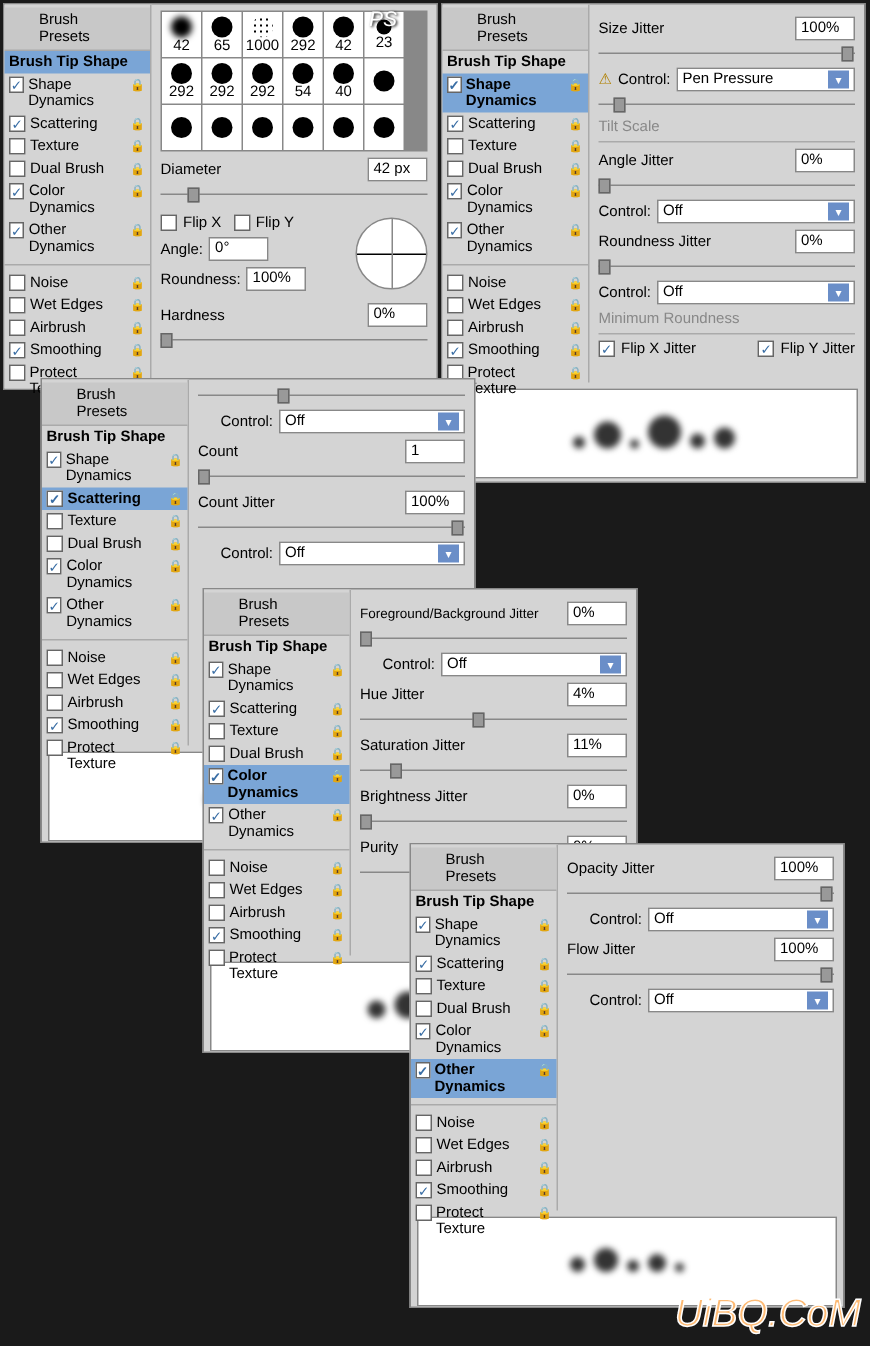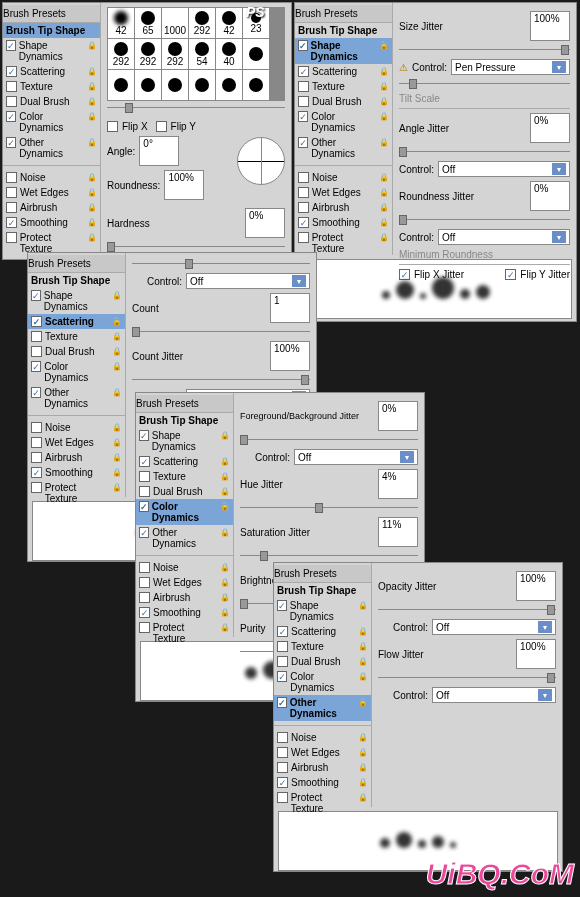--- a/index.html
+++ b/index.html
@@ -1,44 +1,44 @@
 <!DOCTYPE html>
 <html><head>
 <meta charset="utf-8">
 <style>
 * { box-sizing: border-box; margin: 0; padding: 0; font-family: Tahoma, sans-serif; font-size: 10px; }
 body { background: #1a1a1a; width: 580px; height: 897px; position: relative; overflow: hidden; }
 .panel { position: absolute; background: #d4d4d4; border: 1px solid #888; }
 .left-col { width: 98px; background: #d4d4d4; border-right: 1px solid #aaa; padding: 2px 0; }
-.header { background: #c8c8c8; border-bottom: 1px solid #aaa; padding: 3px 0; font-size: 10px; }
+.header { background: #c8c8c8; border-bottom: 1px solid #aaa; padding: 3px 23px; font-size: 10px; }
 .item { display: flex; align-items: flex-start; padding: 2px 3px; gap: 3px; }
 .item.sel { background: #7aa5d6; color: #000; font-weight: bold; }
 .item.bold { font-weight: bold; }
 .cb { width: 11px; height: 11px; border: 1px solid #666; background: #fff; display: inline-flex; align-items: center; justify-content: center; font-size: 9px; color: #3a6ea5; }
 .cb.on::before { content: "✓"; }
 .lock { width: 10px; height: 10px; font-size: 9px; margin-left: auto; }
 .lock::before { content: "🔒"; font-size: 8px; }
 .right-col { padding: 4px 6px; }
 .row { display: flex; align-items: center; gap: 4px; margin: 4px 0; }
 .lbl { min-width: 50px; text-align: right; font-size: 10px; }
-.field { background: #fff; border: 1px solid #888; padding: 1px 3px; width: 40px; text-align: left; height: 30px; }
-.select { background: #fff; border: 1px solid #888; padding: 1px 3px; height: 16px; display: flex; align-items: center; gap: 12px; }
+.field { background: #fff; border: 1px solid #888; padding: 1px 3px; width: 40px; text-align: left; height: 16px; }
+.select { background: #fff; border: 1px solid #888; padding: 1px 3px; height: 16px; display: flex; gap: 12px; }
 .select .arr { background: #6a8ec8; width: 14px; height: 12px; display: inline-flex; align-items: center; justify-content: center; color: #fff; font-size: 8px; margin-left: auto; }
 .slider { height: 10px; position: relative; margin: 2px 0; }
 .slider::before { content: ""; position: absolute; top: 4px; left: 0; right: 0; height: 1px; background: #888; }
 .slider .thumb { position: absolute; top: 0; width: 8px; height: 10px; background: #999; border: 1px solid #666; }
 .preview { background: #fff; border: 1px solid #888; margin: 4px; height: 60px; display: flex; align-items: center; justify-content: center; }
 .brush-grid { display: grid; grid-template-columns: repeat(6, 26px); gap: 1px; background: #888; padding: 1px; }
 .brush-cell { background: #fff; width: 26px; height: 30px; display: flex; flex-direction: column; align-items: center; justify-content: center; font-size: 8px; }
 .brush-cell .dot { width: 14px; height: 14px; background: #000; border-radius: 50%; }
 .divider { height: 1px; background: #aaa; margin: 4px 0; }
 .warn { color: #b08000; font-size: 10px; }
 .blob { filter: blur(2px); }
 .blob span { display: inline-block; background: #333; border-radius: 50%; margin: 0 3px; }
-.watermark { position: absolute; font-weight: bold; font-style: italic; }
+.watermark { position: absolute; font-weight: normal; font-style: italic; }
 .dim { color: #888; }
 </style>
 </head>
 <body>
 
 <div class="panel" style="left:2px; top:2px; width:290px; height:258px;">
   <div style="display:flex; height:100%;">
     <div class="left-col">
       <div class="header">Brush Presets</div>
       <div class="item sel">
@@ -162,20 +162,25 @@
         <div class="brush-cell">
             <span class="dot"></span>
           </div>
         <div class="brush-cell">
             <span class="dot"></span>
           </div>
         <div class="brush-cell">
             <span class="dot"></span>
           </div>
       </div>
+      <div class="row">
+          <span>Diameter</span>
+          <span style="flex:1"></span>
+          <span class="field">42 px</span>
+        </div>
       <div class="slider">
           <span class="thumb" style="left:10%"></span>
         </div>
       <div class="row" style="gap:12px;">
         <div style="flex:1">
           <div class="row">
               <span class="cb"></span>
               <span>Flip X</span>
               <span class="cb" style="margin-left:4px;"></span>
               <span>Flip Y</span>
@@ -654,13 +659,13 @@
           </span>
         </div>
     </div>
   </div>
   <div class="preview">
     <div class="blob"><span style="width:10px;height:10px"></span><span style="width:16px;height:16px"></span><span style="width:8px;height:8px"></span><span style="width:12px;height:12px"></span><span style="width:6px;height:6px"></span></div>
   </div>
 </div>
 
 <div class="watermark" style="left:246px; top:4px; color:#fff; font-size:14px; text-shadow:1px 1px 2px #000;">PS</div>
-<div class="watermark" style="right:6px; bottom:6px; color:#ec4899; font-size:30px; -webkit-text-stroke:1px #fff;">UiBQ.CoM</div>
+<div class="watermark" style="right:6px; bottom:6px; color:#fdba74; font-size:26px; -webkit-text-stroke:1px #fff;">UiBQ.CoM</div>
 
 </body></html>

